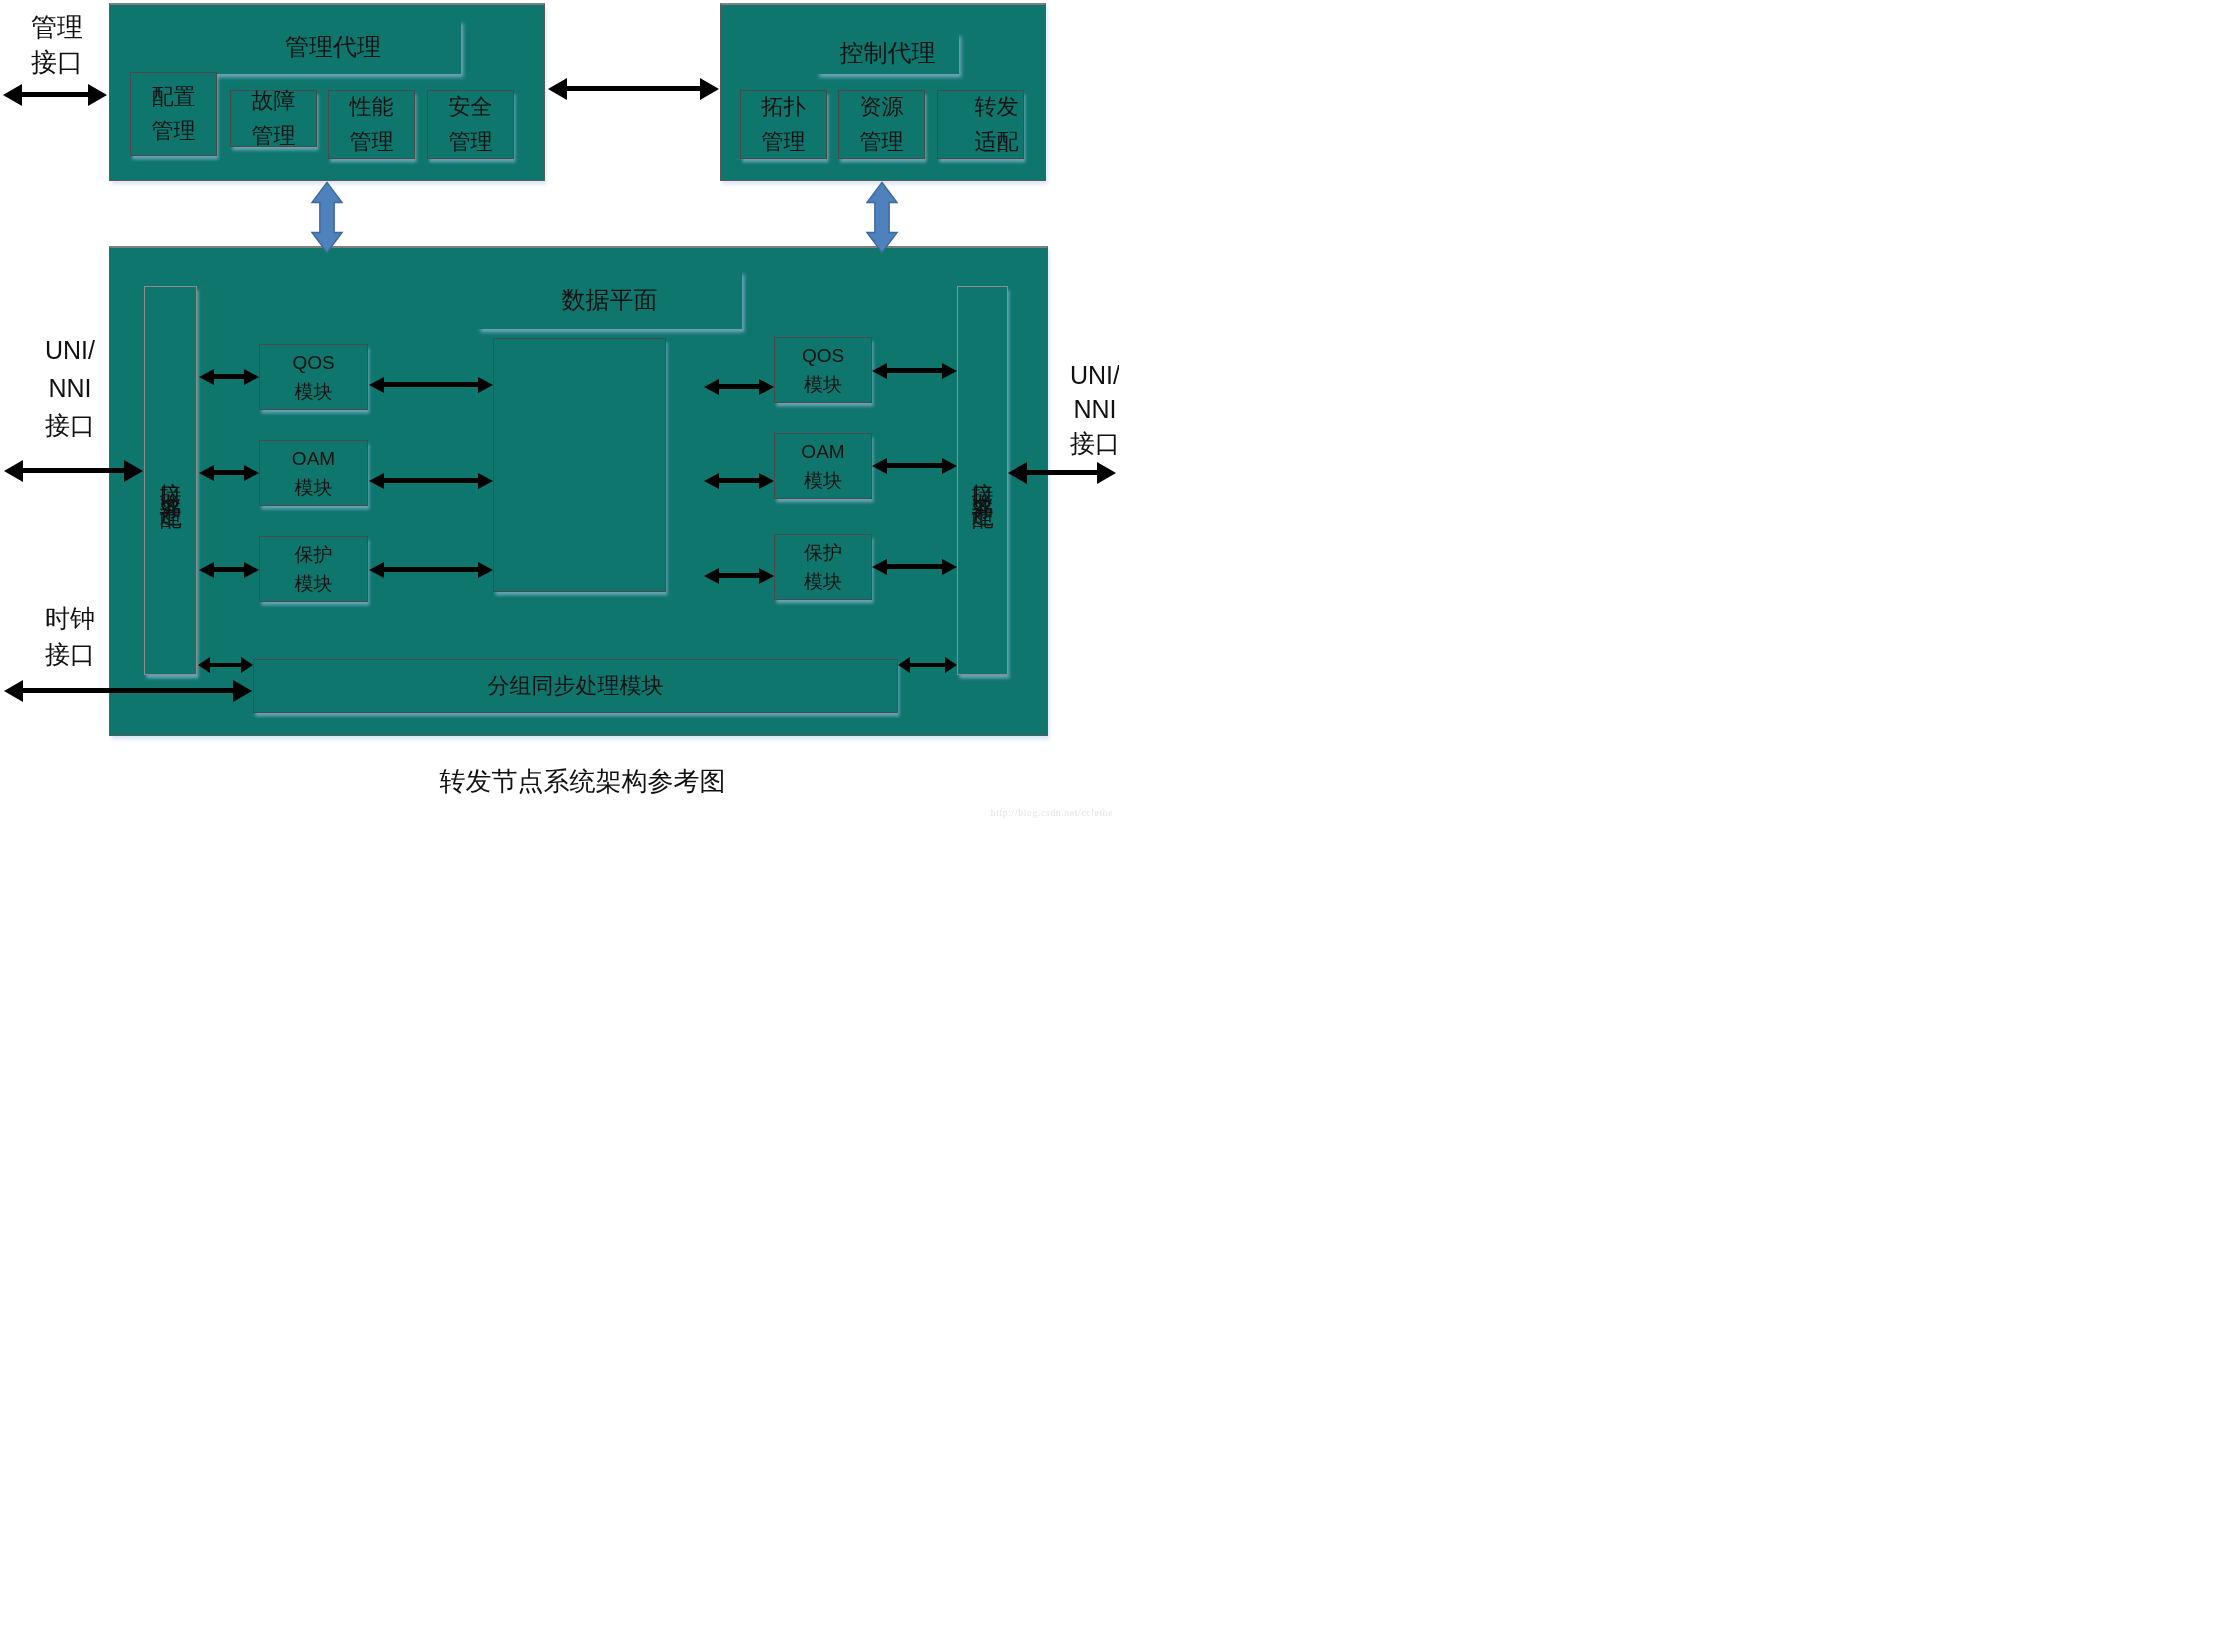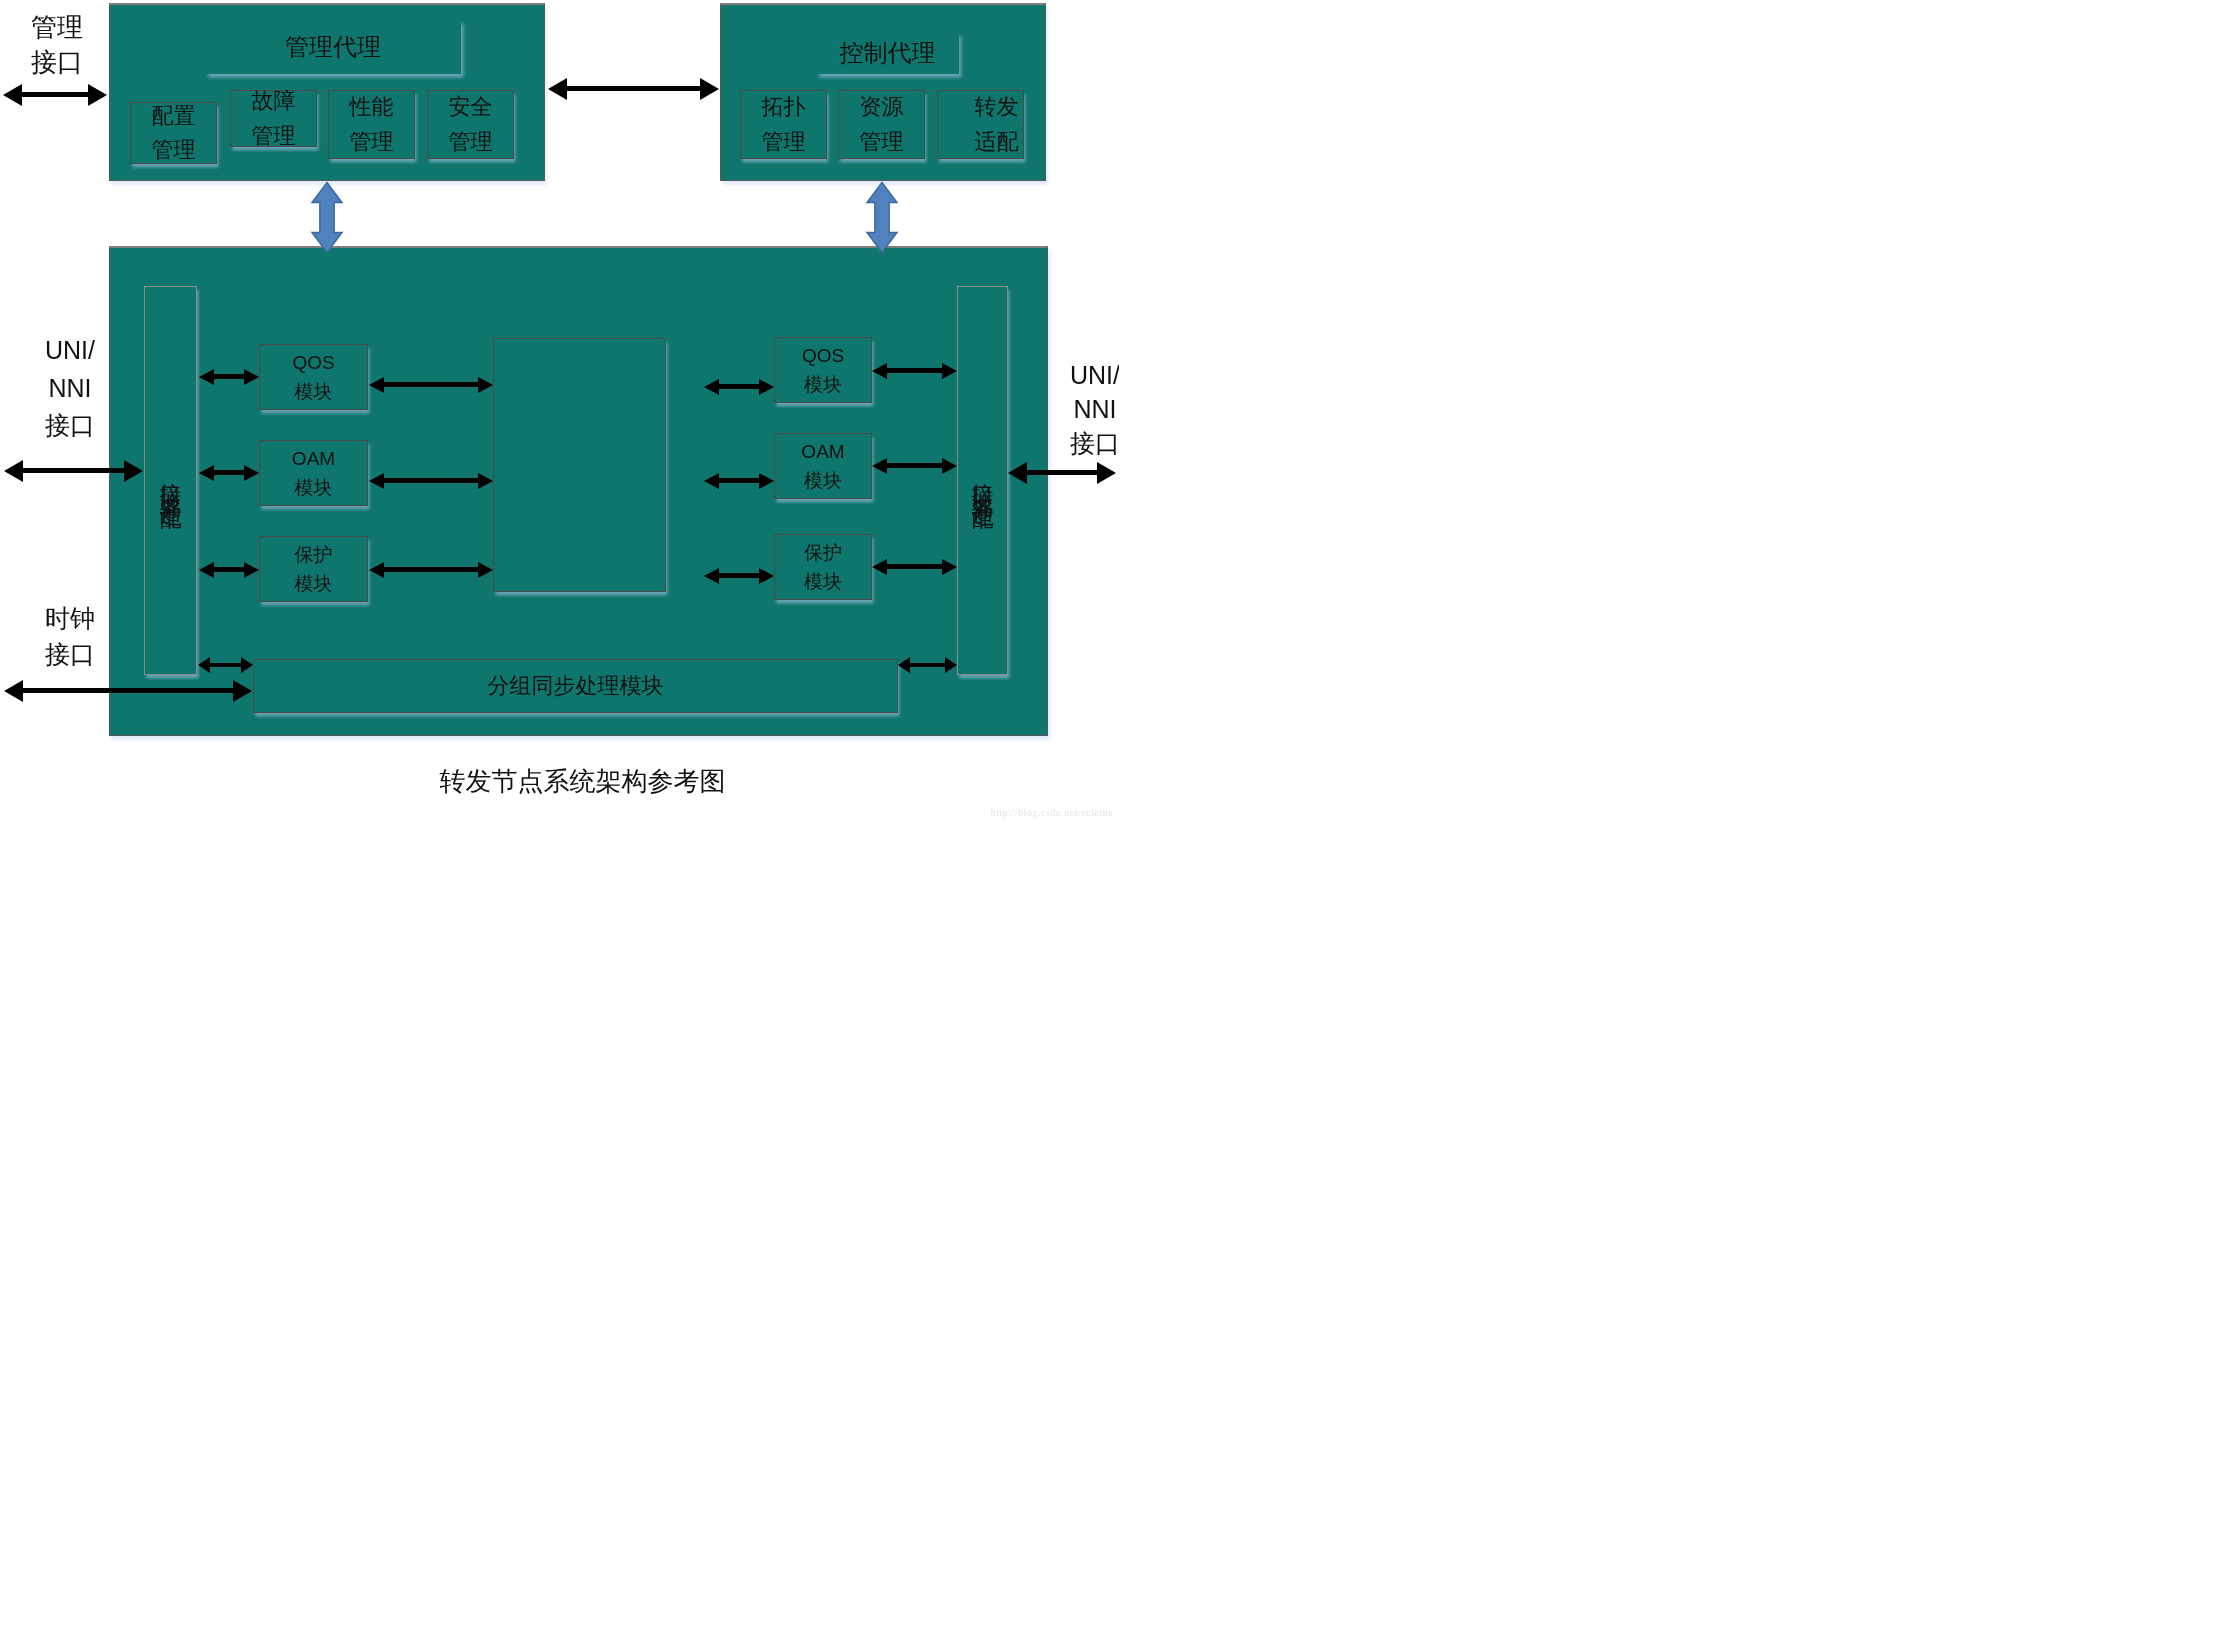--- a/index.html
+++ b/index.html
@@ -51,39 +51,40 @@
 NNI
 接口</div>
   <div class="lbl f34" style="left:1054px;top:359px;width:82px;line-height:1.35;">UNI/
 NNI
 接口</div>
   <div class="lbl f34" style="left:29px;top:600px;width:82px;line-height:1.45;">时钟
 接口</div>
 
   <div class="box container" style="left:109px;top:2.9px;width:436px;height:178px;"></div>
   <div class="box titlebox center f33" style="left:205px;top:19px;width:256px;height:55px;">管理代理</div>
-  <div class="box center two-line f30" style="left:130px;top:102px;width:87px;height:62px;">配置
+  <div class="box center two-line f30" style="left:130px;top:72px;width:87px;height:84px;">配置
 管理</div>
   <div class="box center two-line f30" style="left:230px;top:90px;width:87px;height:57px;">故障
 管理</div>
   <div class="box center two-line f30" style="left:328px;top:90px;width:87px;height:69px;">性能
 管理</div>
   <div class="box center two-line f30" style="left:427px;top:90px;width:87px;height:69px;">安全
 管理</div>
 
   <div class="box container" style="left:720px;top:2.9px;width:326px;height:178px;"></div>
   <div class="box titlebox center f33" style="left:816px;top:32px;width:143px;height:42px;">控制代理</div>
   <div class="box center two-line f30" style="left:740px;top:90px;width:87px;height:69px;">拓扑
 管理</div>
   <div class="box center two-line f30" style="left:838px;top:90px;width:87px;height:69px;">资源
 管理</div>
   <div class="box center two-line f30" style="left:937px;top:90px;width:87px;height:69px;padding-left:32px;">转发
 适配</div>
 
   <div class="box container" style="left:109px;top:246px;width:939px;height:490px;"></div>
+  <div class="box titlebox center f33" style="left:477px;top:270px;width:265px;height:59px;">数据平面</div>
 
   <div class="box center" style="left:144px;top:286px;width:53px;height:389px;border-color:#8c8c8c;">
     <span class="vtext">接口业务适配</span>
   </div>
   <div class="box center" style="left:957px;top:286px;width:51px;height:389px;border-color:#8c8c8c;">
     <span class="vtext">接口业务适配</span>
   </div>
 
   <div class="box center two-line f26" style="left:259px;top:344px;width:109px;height:66px;">QOS
 模块</div>

